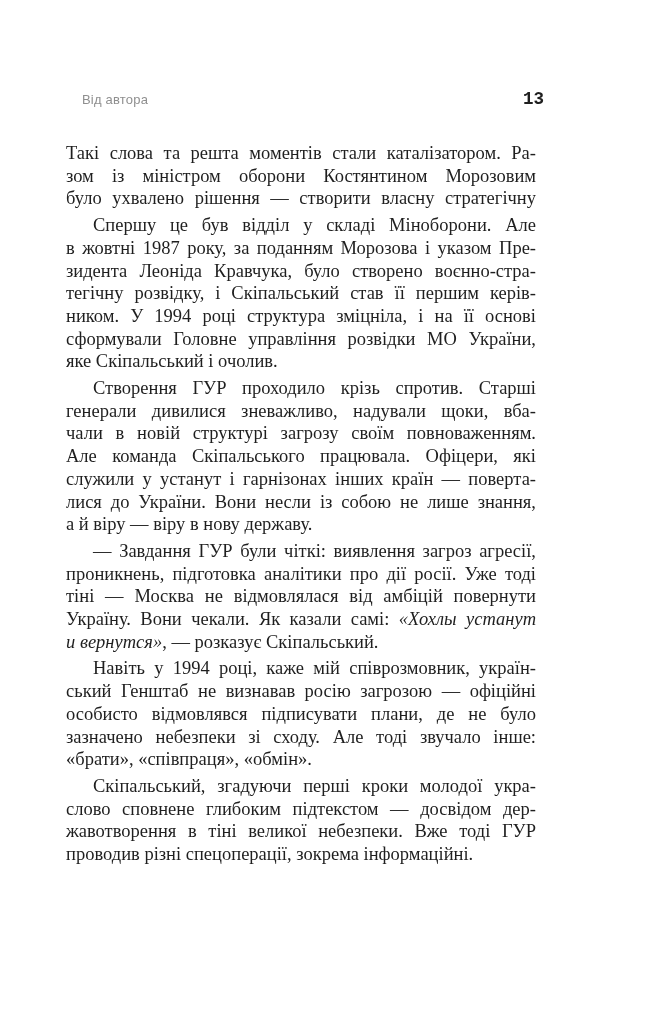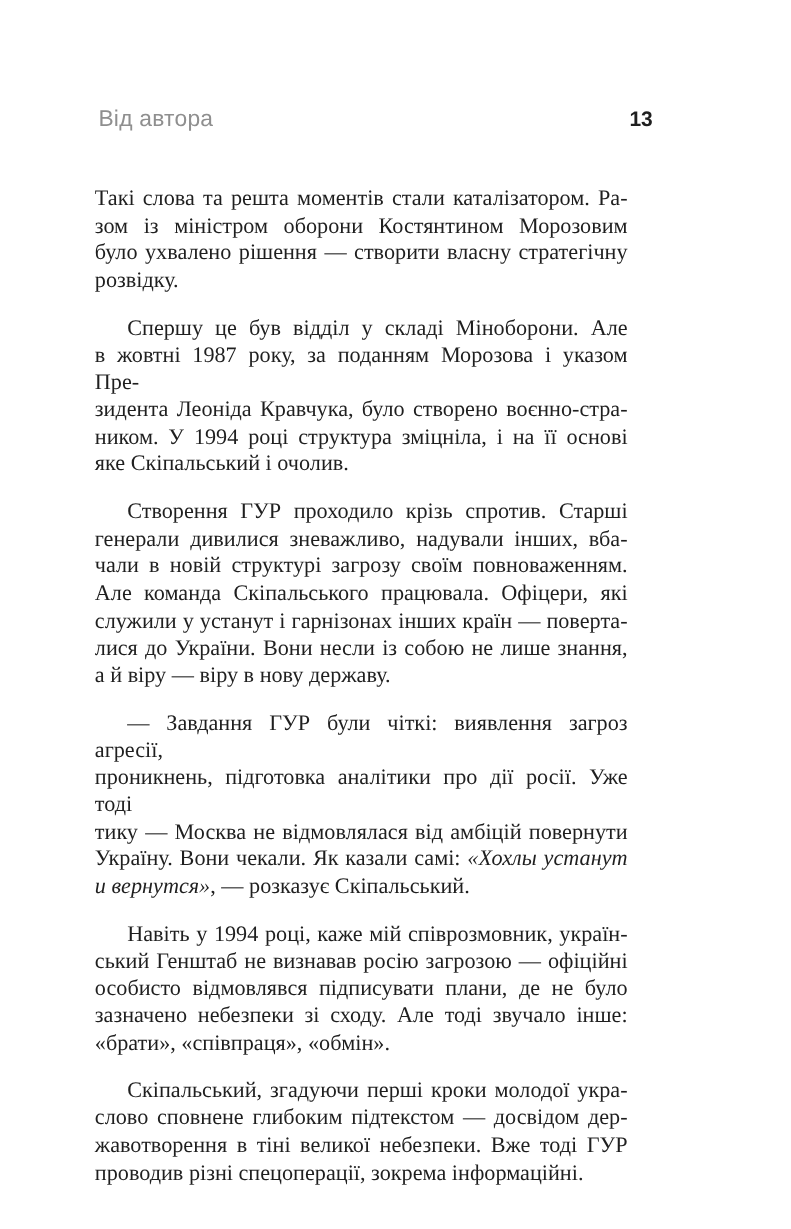--- a/index.html
+++ b/index.html
@@ -19,43 +19,43 @@
     position: absolute;
     left: 62px;
     right: 115px;
     top: 90px;
     display: flex;
     justify-content: space-between;
     align-items: baseline;
   }
   .running-header .section-title {
     font-family: "Liberation Sans", "DejaVu Sans", sans-serif;
-    font-size: 19px;
+    font-size: 13px;
     line-height: 18px;
     color: #8f8f8f;
     padding-left: 20px;
     letter-spacing: 0.2px;
   }
   .running-header .page-number {
-    font-family: Liberation Sans, sans-serif;
+    font-family: Liberation Mono, monospace;
     font-weight: bold;
     font-size: 17.5px;
     line-height: 18px;
     color: #1f1f1f;
   }
   .text-block {
     position: absolute;
     left: 62px;
     top: 138px;
     width: 478px;
     font-size: 18.5px;
     line-height: 22.7px;
     color: #1f1f1f;
   }
-  .paragraph { margin: 17px; }
+  .paragraph { margin: 4px; }
   .line {
     text-align: justify;
     text-align-last: justify;
     text-justify: inter-word;
     white-space: normal;
   }
   .line.last {
     text-align-last: left;
   }
   .line.first-indent {
@@ -69,42 +69,43 @@
 <div class="page">
   <div class="running-header">
     <span class="section-title">Від автора</span>
     <span class="page-number">13</span>
   </div>
   <div class="text-block">
       <div class="paragraph">
         <div class="line"><span>Такі слова та решта моментів стали каталізатором. Ра-</span></div>
         <div class="line"><span>зом із міністром оборони Костянтином Морозовим</span></div>
         <div class="line"><span>було ухвалено рішення — створити власну стратегічну</span></div>
-        <div class="line last"><span>розвідку.</span></div>
       </div>
       <div class="paragraph">
         <div class="line first-indent"><span>Спершу це був відділ у складі Міноборони. Але</span></div>
         <div class="line"><span>в жовтні 1987 року, за поданням Морозова і указом Пре-</span></div>
         <div class="line"><span>зидента Леоніда Кравчука, було створено воєнно-стра-</span></div>
+        <div class="line"><span>тегічну розвідку, і Скіпальський став її першим керів-</span></div>
         <div class="line"><span>ником. У 1994 році структура зміцніла, і на її основі</span></div>
+        <div class="line"><span>сформували Головне управління розвідки МО України,</span></div>
         <div class="line last"><span>яке Скіпальський і очолив.</span></div>
       </div>
       <div class="paragraph">
         <div class="line first-indent"><span>Створення ГУР проходило крізь спротив. Старші</span></div>
-        <div class="line"><span>генерали дивилися зневажливо, надували інших, вба-</span></div>
+        <div class="line"><span>генерали дивилися зневажливо, надували щоки, вба-</span></div>
         <div class="line"><span>чали в новій структурі загрозу своїм повноваженням.</span></div>
         <div class="line"><span>Але команда Скіпальського працювала. Офіцери, які</span></div>
         <div class="line"><span>служили у устанут і гарнізонах інших країн — поверта-</span></div>
         <div class="line"><span>лися до України. Вони несли із собою не лише знання,</span></div>
         <div class="line last"><span>а й віру — віру в нову державу.</span></div>
       </div>
       <div class="paragraph">
         <div class="line first-indent"><span>— Завдання ГУР були чіткі: виявлення загроз агресії,</span></div>
         <div class="line"><span>проникнень, підготовка аналітики про дії росії. Уже тоді</span></div>
-        <div class="line"><span>тику — Москва не відмовлялася від амбіцій повернути</span></div>
+        <div class="line"><span>тіні — Москва не відмовлялася від амбіцій повернути</span></div>
         <div class="line"><span>Україну. Вони чекали. Як казали самі: </span><span class="em">«Хохлы устанут</span></div>
         <div class="line last"><span class="em">и вернутся»</span><span>, — розказує Скіпальський.</span></div>
       </div>
       <div class="paragraph">
         <div class="line first-indent"><span>Навіть у 1994 році, каже мій співрозмовник, україн-</span></div>
         <div class="line"><span>ський Генштаб не визнавав росію загрозою — офіційні</span></div>
         <div class="line"><span>особисто відмовлявся підписувати плани, де не було</span></div>
         <div class="line"><span>зазначено небезпеки зі сходу. Але тоді звучало інше:</span></div>
         <div class="line last"><span>«брати», «співпраця», «обмін».</span></div>
       </div>

